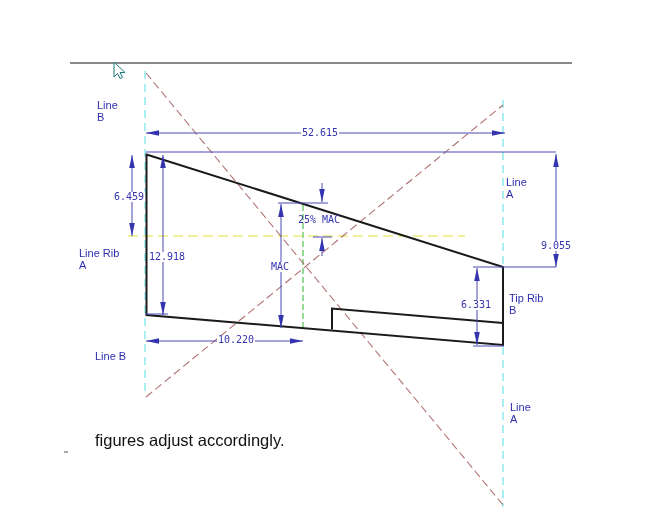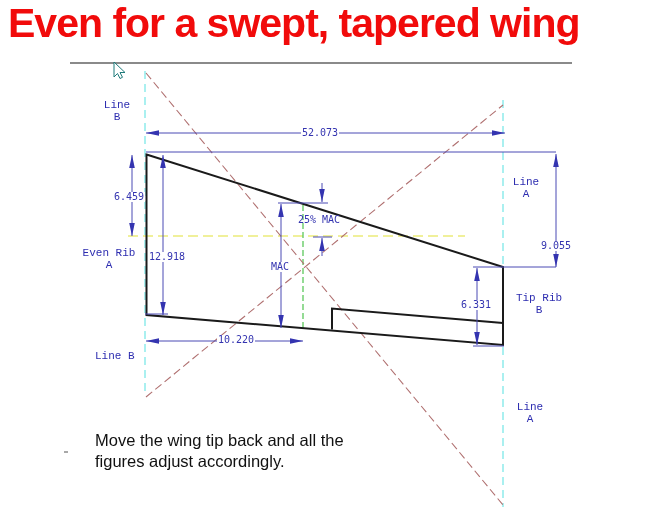--- a/index.html
+++ b/index.html
@@ -19,38 +19,37 @@
   svg.drawing{position:absolute;left:0;top:0;}
   .dim{
     position:absolute;
     font-family:"DejaVu Sans Mono","Liberation Mono",monospace;
     font-size:10px;line-height:10px;color:#3434b0;
     background:#ffffff;padding:0 1px;white-space:nowrap;
   }
   .dim.nobg{background:transparent;}
   .lbl{
     position:absolute;
-    font-family:Liberation Mono, monospace;
+    font-family:Liberation Sans, sans-serif;
     font-size:11px;line-height:12px;color:#2d2db0;
-    text-align:center;white-space:nowrap;
+    white-space:nowrap;
   }
   .caption{
     position:absolute;left:95px;top:430px;
     font-size:16.5px;line-height:20.5px;color:#111111;
   }
   .artifact-dot{
     position:absolute;left:64px;top:451px;width:4px;height:2px;background:#a8a8a8;
   }
 </style>
 </head>
 <body>
 
 <div class="slide">
 
-  <div class="title">Even for a swept, tapered wing</div>
   <div class="separator"></div>
 
   <svg class="drawing" width="652" height="514" viewBox="0 0 652 514">
 
     <g stroke="#ecec7a" stroke-width="1.4" stroke-dasharray="10,5">
       <line x1="128" y1="236" x2="465" y2="236"></line>
     </g>
 
     <g stroke="#7de8e8" stroke-width="1.3" stroke-dasharray="8,5">
       <line x1="145" y1="71" x2="145" y2="396"></line>
@@ -108,21 +107,21 @@
       <polygon points="281,328 278.2,315 283.8,315"></polygon>
       <polygon points="322,202 319.2,189 324.8,189"></polygon>
       <polygon points="322,238 319.2,251 324.8,251"></polygon>
     </g>
 
     <g>
       <polygon points="114,62 114,77 117.5,73.5 120,78.5 122.5,77.3 120,72.5 125,72.5" fill="#ffffff" stroke="#1f7a7a" stroke-width="1"></polygon>
     </g>
   </svg>
 
-  <div class="dim" style="left:301px;top:128px;">52.073</div>
+  <div class="dim" style="left:301px;top:128px;">52.615</div>
   <div class="dim" style="left:113px;top:192px;text-align:right;">6.459</div>
   <div class="dim" style="left:148px;top:252px;text-align:right;">12.918</div>
   <div class="dim" style="left:217px;top:335px;">10.220</div>
   <div class="dim" style="left:540px;top:206px;margin-top:35px;">9.055</div>
   <div class="dim" style="left:460px;top:300px;">6.331</div>
   <div class="dim" style="left:270px;top:262px;">MAC</div>
   <div class="dim nobg" style="left:297px;top:215px;">25% MAC</div>
 
   <div class="lbl" style="left:97px;top:99px;width:40px;">
     <div>Line</div>
@@ -135,29 +134,28 @@
     <div>Line</div>
     <div>A</div>
   </div>
 
   <div class="lbl" style="left:510px;top:401px;width:40px;">
     <div>Line</div>
     <div>A</div>
   </div>
 
   <div class="lbl" style="left:79px;top:247px;width:60px;">
-    <div>Even Rib</div>
+    <div>Line Rib</div>
     <div>A</div>
   </div>
 
   <div class="lbl" style="left:509px;top:292px;width:60px;">
     <div>Tip Rib</div>
     <div>B</div>
   </div>
 
   <div class="caption">
-    <div>Move the wing tip back and all the</div>
     <div>figures adjust accordingly.</div>
   </div>
 
   <div class="artifact-dot"></div>
 
 </div>
 
 </body></html>

